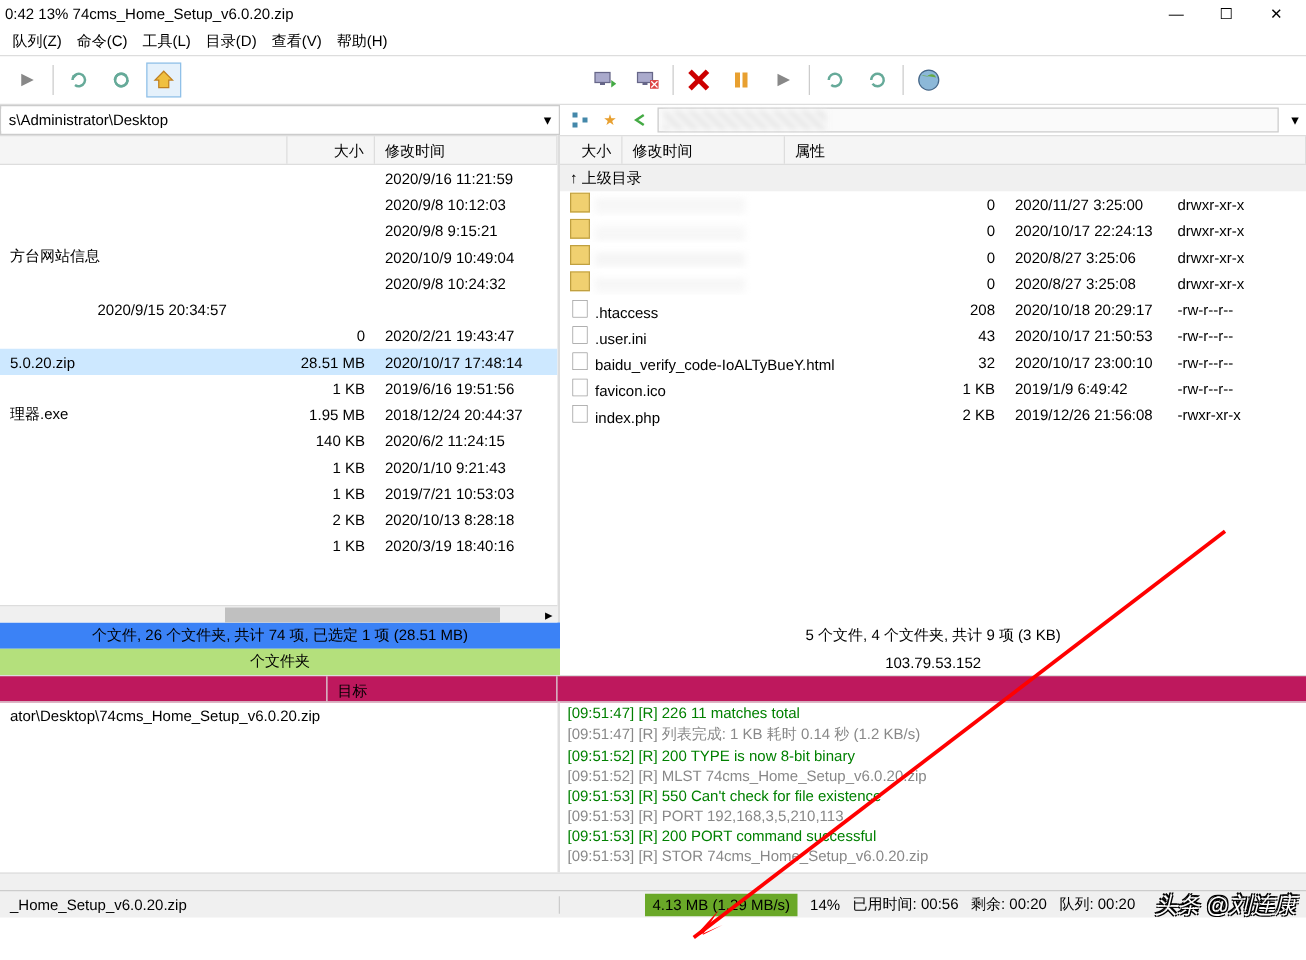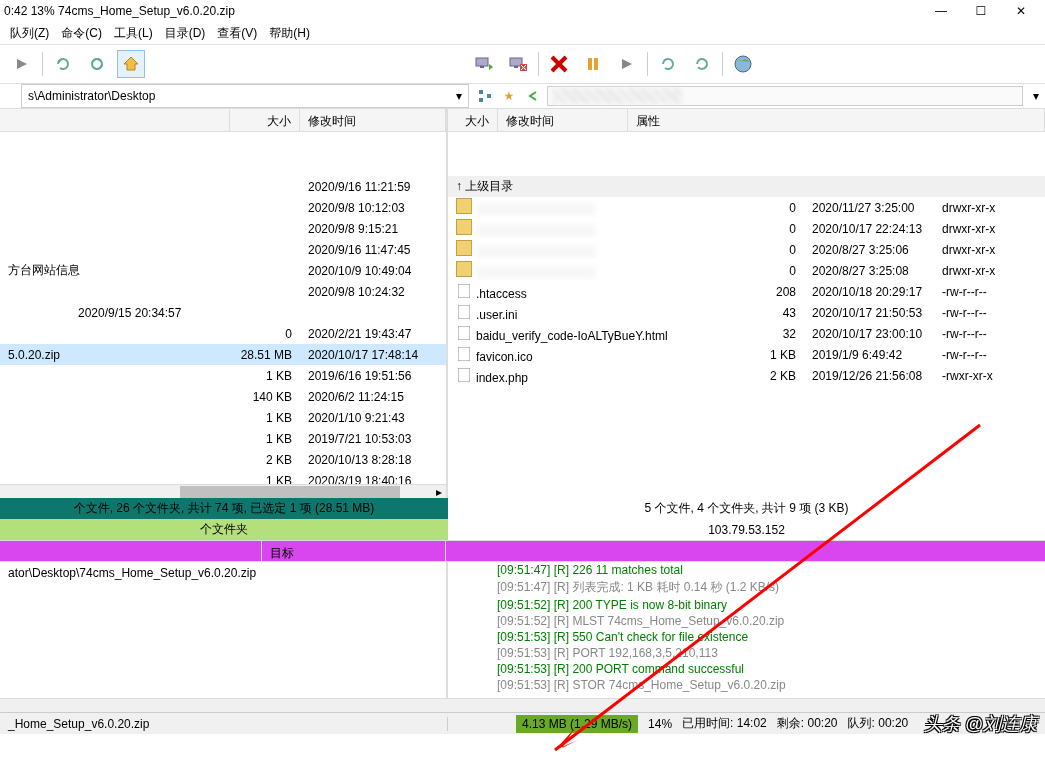--- a/index.html
+++ b/index.html
@@ -8,53 +8,53 @@
 .title-text { color: #000; }
 .win-controls { display: flex; gap: 0; }
 .win-btn { width: 40px; height: 22px; display: flex; align-items: center; justify-content: center; cursor: pointer; }
 .menu-bar { height: 22px; display: flex; align-items: center; gap: 12px; padding: 0 10px; }
 .menu-item { cursor: pointer; }
 .toolbar-row { height: 40px; display: flex; align-items: center; gap: 6px; padding: 0 8px; border-top: 1px solid #ddd; border-bottom: 1px solid #ddd; }
 .toolbar-left { width: 448px; display: flex; align-items: center; gap: 6px; }
 .toolbar-right { flex: 1; display: flex; align-items: center; gap: 6px; padding-left: 8px; }
 .tb-btn { width: 28px; height: 28px; display: flex; align-items: center; justify-content: center; cursor: pointer; border: 1px solid transparent; }
 .tb-btn.active { border: 1px solid #90c0e8; background: #e5f1fb; }
-.path-row { height: 24px; display: flex; padding-left: 21px; }
+.path-row { height: 24px; display: flex; }
 .path-left { width: 448px; display: flex; align-items: center; border: 1px solid #ccc; }
 .path-input { flex: 1; padding: 2px 6px; border: none; outline: none; }
 .path-dd { width: 18px; text-align: center; cursor: pointer; }
 .path-right { flex: 1; display: flex; align-items: center; padding-left: 6px; gap: 4px; }
 .mini-btn { width: 20px; height: 20px; display: flex; align-items: center; justify-content: center; cursor: pointer; }
 .remote-path { flex: 1; height: 20px; border: 1px solid #ccc; background: #fafafa; display: flex; align-items: center; }
 .remote-path-inner { width: 130px; height: 16px; background: repeating-linear-gradient(45deg, #e8e8e8 0 4px, #f5f5f5 4px 8px); filter: blur(2px); margin-left: 4px; }
 .panels { display: flex; height: 390px; }
 .panel-left { width: 448px; display: flex; flex-direction: column; border-right: 2px solid #ddd; }
 .panel-right { flex: 1; display: flex; flex-direction: column; position: relative; }
 .col-header { height: 24px; display: flex; background: #f5f5f5; border-top: 1px solid #ddd; border-bottom: 1px solid #ddd; }
 .col-header > div { padding: 4px 8px; border-right: 1px solid #ddd; }
-.file-list { flex: 1; overflow: hidden; margin-top: 44px; }
+.file-list { flex: 1; overflow: hidden; }
 .file-row { height: 21px; display: flex; align-items: center; }
 .file-row.selected { background: #cde8ff; }
 .file-row.updir { background: #f0f0f0; }
 .cell { padding: 0 8px; white-space: nowrap; overflow: hidden; }
 .cell-size { text-align: right; }
 .icon-cell { width: 16px; height: 16px; margin-right: 4px; display: inline-flex; align-items: center; justify-content: center; }
 .scroll-track { height: 14px; background: #f0f0f0; border-top: 1px solid #ddd; position: relative; }
 .scroll-thumb { position: absolute; height: 12px; top: 1px; background: #c0c0c0; }
 .status-bars { display: flex; height: 42px; }
 .status-left { width: 448px; }
 .status-right { flex: 1; }
-.status-line1 { height: 21px; background: #0f766e; color: #000; display: flex; align-items: center; justify-content: center; padding: 0 8px; }
+.status-line1 { height: 21px; background: #3b82f6; color: #000; display: flex; align-items: center; justify-content: center; padding: 0 8px; }
 .status-line2 { height: 21px; background: #b4e07c; color: #000; display: flex; align-items: center; justify-content: center; }
 .status-right .status-line1, .status-right .status-line2 { background: #fff; }
-.queue-header { height: 22px; display: flex; border-top: 1px solid #ddd; border-bottom: 1px solid #ddd; background: #d946ef; }
+.queue-header { height: 22px; display: flex; border-top: 1px solid #ddd; border-bottom: 1px solid #ddd; background: #be185d; }
 .queue-header > div { padding: 4px 8px; border-right: 1px solid #ddd; }
 .queue-body { height: 136px; display: flex; }
 .queue-left { width: 448px; border-right: 2px solid #ddd; }
-.queue-right { flex: 1; overflow: hidden; margin-left: 43px; }
+.queue-right { flex: 1; overflow: hidden; }
 .log-line { padding: 1px 6px; white-space: nowrap; }
 .log-green { color: #008000; }
 .log-gray { color: #888; }
 .bottom-status { height: 22px; display: flex; align-items: center; border-top: 1px solid #ccc; background: #f0f0f0; }
 .bottom-left { width: 448px; padding: 0 8px; border-right: 1px solid #ccc; }
 .bottom-right { flex: 1; display: flex; align-items: center; padding: 0 8px; gap: 10px; }
 .progress-text { background: #6aa828; color: #000; padding: 0 6px; margin-left: 60px; height: 18px; display: flex; align-items: center; }
 .arrow-overlay { position: absolute; pointer-events: none; z-index: 50; }
 .watermark { position: absolute; right: 8px; bottom: 32px; font-size: 18px; color: #fff; text-shadow: -1px -1px 0 #000, 1px -1px 0 #000, -1px 1px 0 #000, 1px 1px 0 #000; font-style: italic; z-index: 60; }
 .blurred { filter: blur(3px); background: repeating-linear-gradient(0deg, #eee 0 3px, #fff 3px 6px); }
@@ -206,25 +206,20 @@
           <div class="cell" style="width:230px"></div>
           <div class="cell cell-size" style="width:70px"></div>
           <div class="cell" style="flex:1">2020/9/8 10:12:03</div>
         </div>
         <div class="file-row">
           <div class="cell" style="width:230px"></div>
           <div class="cell cell-size" style="width:70px"></div>
           <div class="cell" style="flex:1">2020/9/8 9:15:21</div>
         </div>
         <div class="file-row">
-          <div class="cell" style="width:230px"></div>
-          <div class="cell cell-size" style="width:70px"></div>
-          <div class="cell" style="flex:1">2020/9/16 11:47:45</div>
-        </div>
-        <div class="file-row">
           <div class="cell" style="width:230px">方台网站信息</div>
           <div class="cell cell-size" style="width:70px"></div>
           <div class="cell" style="flex:1">2020/10/9 10:49:04</div>
         </div>
         <div class="file-row">
           <div class="cell" style="width:230px"></div>
           <div class="cell cell-size" style="width:70px"></div>
           <div class="cell" style="flex:1">2020/9/8 10:24:32</div>
         </div>
         <div class="file-row">
@@ -238,20 +233,25 @@
         </div>
         <div class="file-row selected">
           <div class="cell" style="width:230px">5.0.20.zip</div>
           <div class="cell cell-size" style="width:70px">28.51 MB</div>
           <div class="cell" style="flex:1">2020/10/17 17:48:14</div>
         </div>
         <div class="file-row">
           <div class="cell" style="width:230px"></div>
           <div class="cell cell-size" style="width:70px">1 KB</div>
           <div class="cell" style="flex:1">2019/6/16 19:51:56</div>
+        </div>
+        <div class="file-row">
+          <div class="cell" style="width:230px">理器.exe</div>
+          <div class="cell cell-size" style="width:70px">1.95 MB</div>
+          <div class="cell" style="flex:1">2018/12/24 20:44:37</div>
         </div>
         <div class="file-row">
           <div class="cell" style="width:230px"></div>
           <div class="cell cell-size" style="width:70px">140 KB</div>
           <div class="cell" style="flex:1">2020/6/2 11:24:15</div>
         </div>
         <div class="file-row">
           <div class="cell" style="width:230px"></div>
           <div class="cell cell-size" style="width:70px">1 KB</div>
           <div class="cell" style="flex:1">2020/1/10 9:21:43</div>
@@ -400,21 +400,21 @@
     </div>
 </div>
 
 <div class="scroll-track" style="height:14px"></div>
 
 <div class="bottom-status">
   <div class="bottom-left">_Home_Setup_v6.0.20.zip</div>
   <div class="bottom-right">
     <div class="progress-text">4.13 MB (1.29 MB/s)</div>
     <span>14%</span>
-    <span><span>已用时间:</span> <span>14:02</span></span>
+    <span><span>已用时间:</span> <span>00:56</span></span>
     <span><span>剩余:</span> <span>00:20</span></span>
     <span><span>队列:</span> <span>00:20</span></span>
   </div>
 </div>
 
 <svg class="arrow-overlay" width="1045" height="768" style="left:0;top:0">
   <line x1="980" y1="425" x2="555" y2="750" stroke="#f00" stroke-width="3"></line>
   <polygon points="555,750 575,728 562,748 578,740" fill="#f00"></polygon>
 </svg>
 

